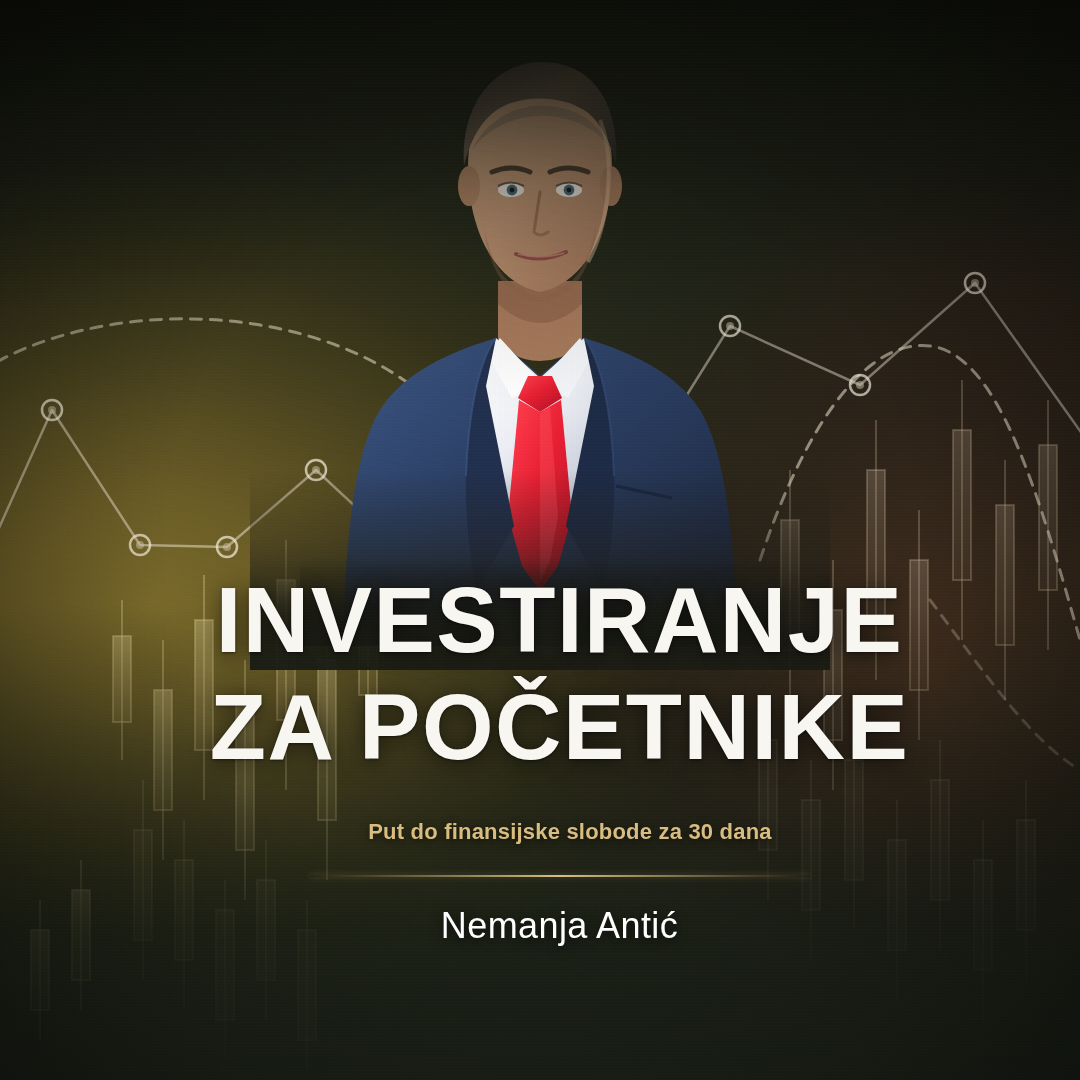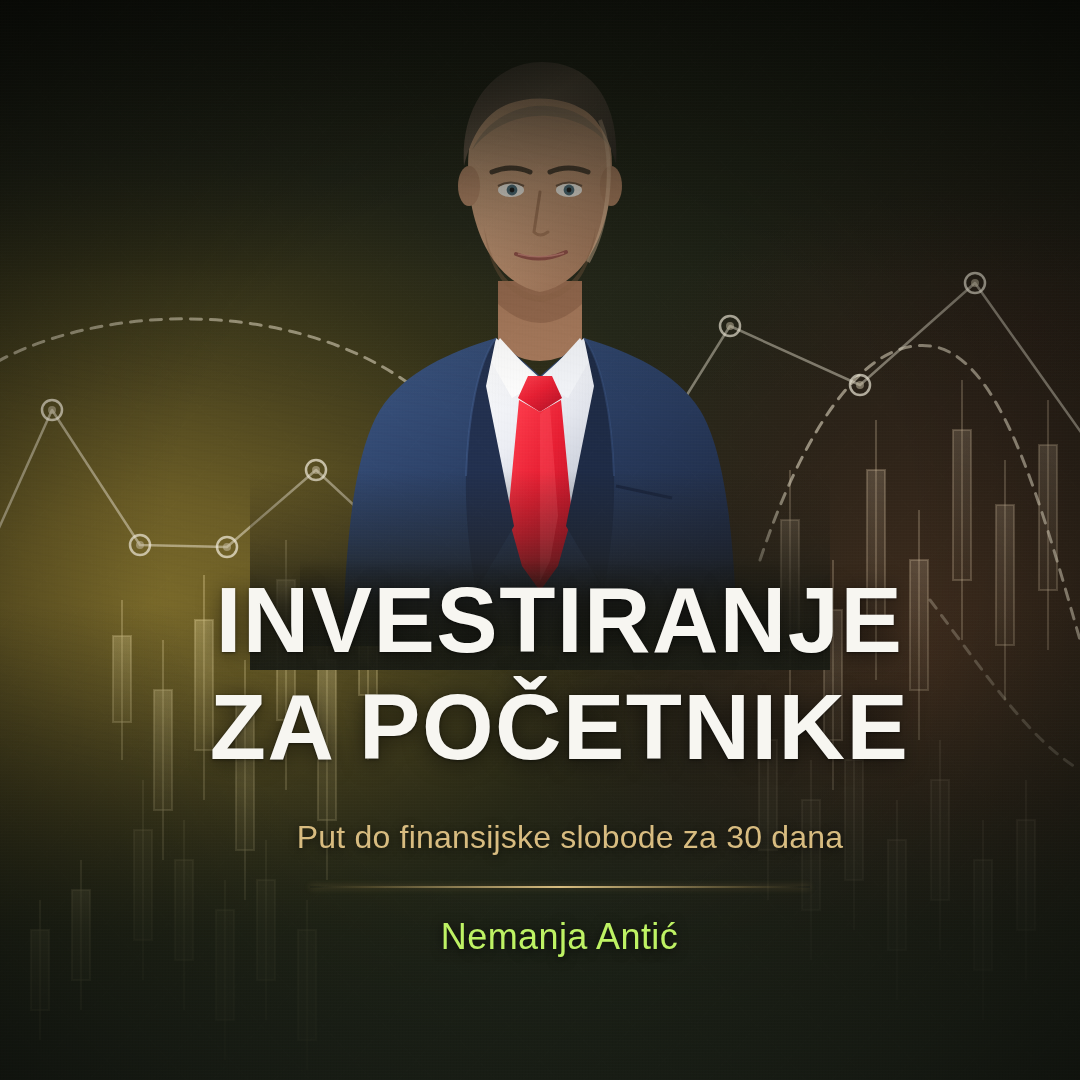--- a/index.html
+++ b/index.html
@@ -92,38 +92,38 @@
     font-size: 92px;
     font-weight: 700;
     letter-spacing: 1.5px;
     color: #f7f6f1;
     line-height: 1.02;
     margin-top: 16px;
     text-shadow: 0 3px 22px rgba(0,0,0,.55), 0 1px 3px rgba(0,0,0,.5);
   }
   .subtitle {
     margin-top: 44px;
-    font-size: 32px;
-    font-weight: 400;
+    font-size: 22px;
+    font-weight: 700;
     color: #d8bc80;
     letter-spacing: .2px;
     text-shadow: 0 2px 10px rgba(0,0,0,.6);
     margin-left: 21px;
   }
   .divider {
     margin: 30px auto 0 auto;
     width: 500px; height: 2px;
     background: linear-gradient(90deg, rgba(198,166,96,0) 0%, rgba(198,166,96,.25) 12%, rgba(226,198,134,.95) 50%, rgba(198,166,96,.25) 88%, rgba(198,166,96,0) 100%);
     box-shadow: 0 0 6px rgba(210,176,104,.35);
   }
   .author {
     margin-top: 28px;
     font-size: 36px;
     font-weight: 400;
-    color: #bef264;
+    color: #ffffff;
     letter-spacing: .4px;
     text-shadow: 0 2px 12px rgba(0,0,0,.7);
   }
 </style>
 </head>
 <body>
 
 <div id="poster">
 
   <div class="layer bg-base"></div>

